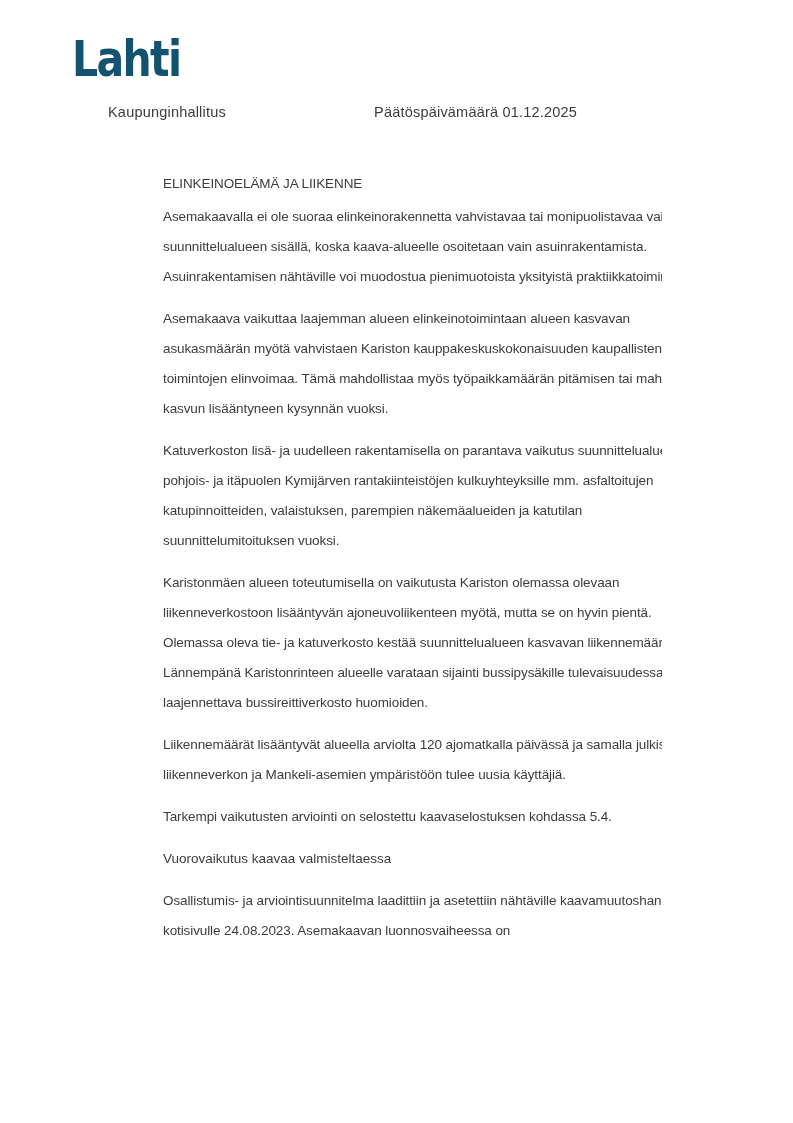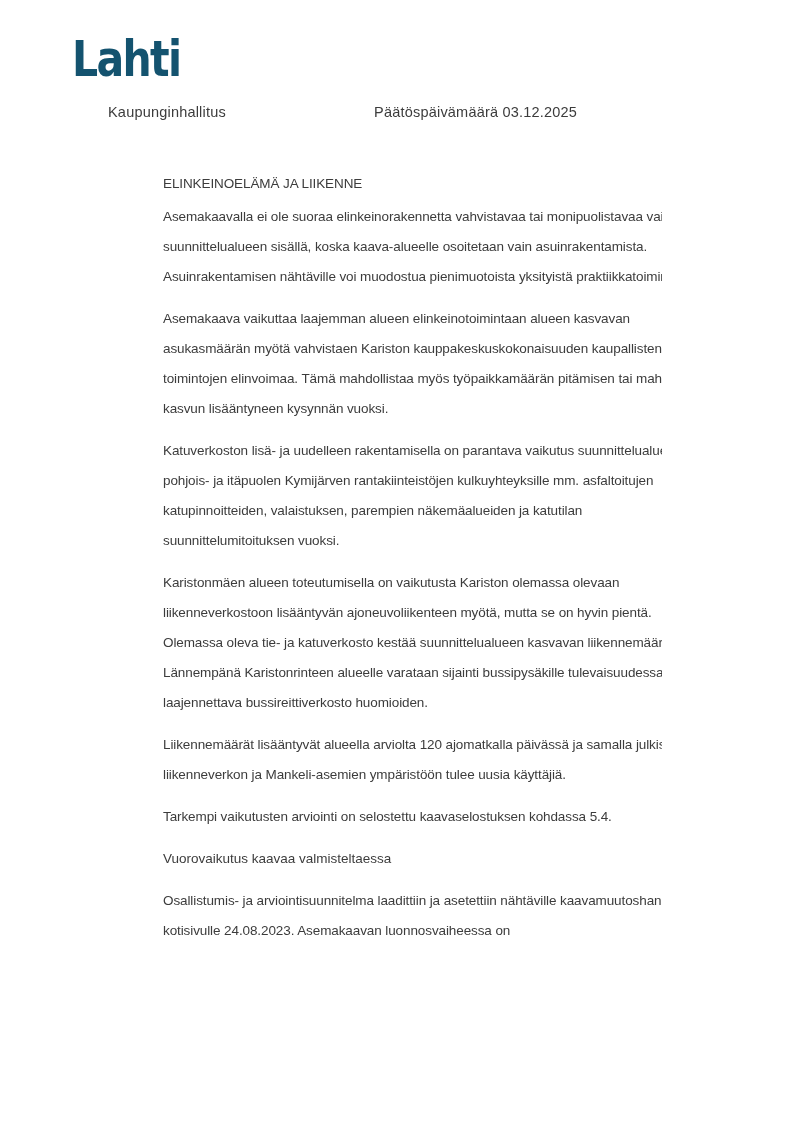--- a/index.html
+++ b/index.html
@@ -77,21 +77,21 @@
 </style>
 </head>
 <body>
 
 <div class="page">
 
   <div class="logo">Lahti</div>
 
   <div class="header-row">
     <span>Kaupunginhallitus</span>
-    <span>Päätöspäivämäärä 03.12.2025</span>
+    <span>Päätöspäivämäärä 01.12.2025</span>
   </div>
 
   <div class="content">
 
     <p class="section-title">ELINKEINOELÄMÄ JA LIIKENNE</p>
 
     <p>Asemakaavalla ei ole suoraa elinkeinorakennetta vahvistavaa tai monipuolistavaa vaikutusta suunnittelualueen sisällä, koska kaava-alueelle osoitetaan vain asuinrakentamista. Asuinrakentamisen nähtäville voi muodostua pienimuotoista yksityistä praktiikkatoimintaa.</p>
 
     <p>Asemakaava vaikuttaa laajemman alueen elinkeinotoimintaan alueen kasvavan asukasmäärän myötä vahvistaen Kariston kauppakeskuskokonaisuuden kaupallisten toimintojen elinvoimaa. Tämä mahdollistaa myös työpaikkamäärän pitämisen tai mahdollisen kasvun lisääntyneen kysynnän vuoksi.</p>
 

